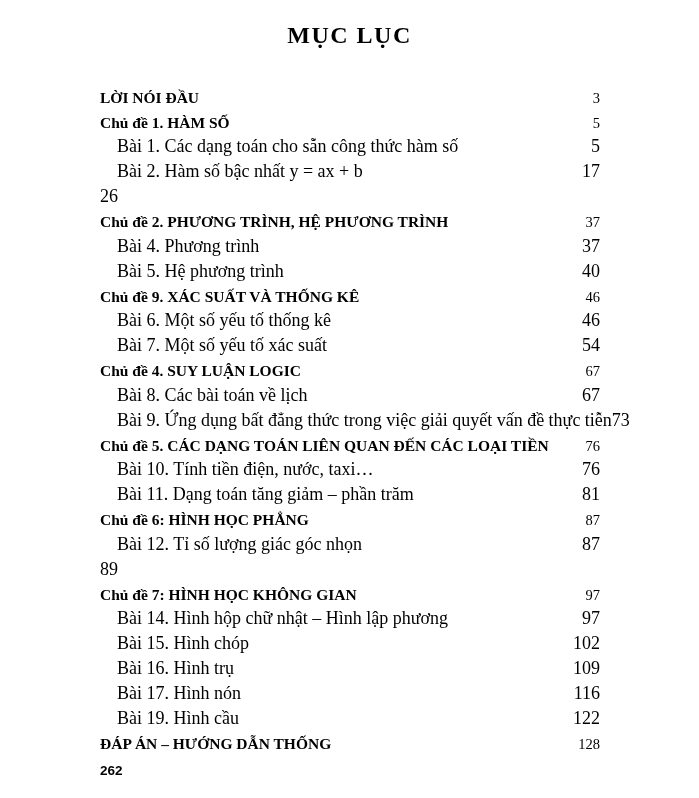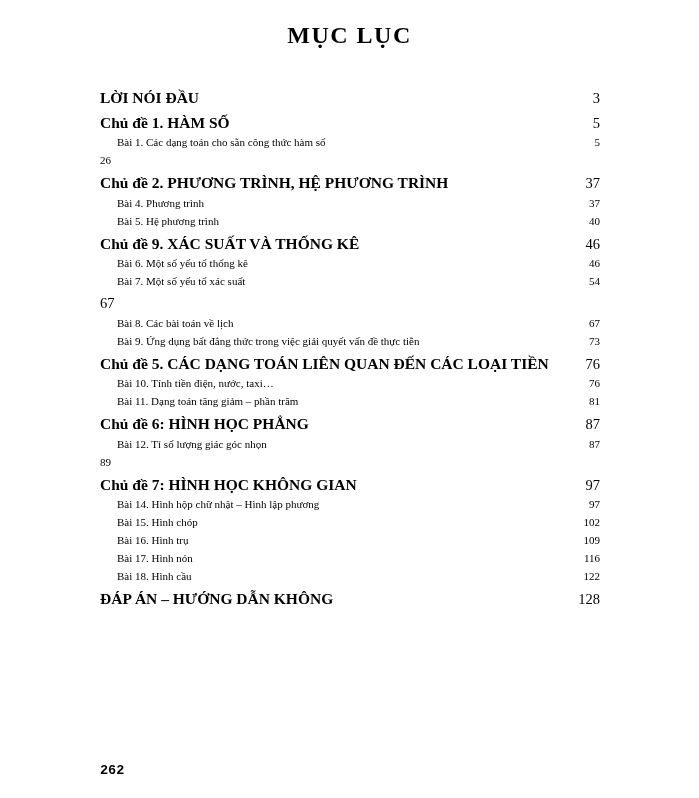--- a/index.html
+++ b/index.html
@@ -67,34 +67,34 @@
     padding-left: 0px;
   }
   .lvl-head .toc-page {
     font-weight: normal;
     font-size: 14.5px;
   }
   
   .lvl-sub .toc-label,
   .lvl-sub .toc-page {
     font-weight: normal;
-    font-size: 11px;
+    font-size: 18px;
   }
   .lvl-sub {
     padding-top: 6px;
     padding-bottom: 1px;
   }
   .lvl-sub .toc-label {
     padding-left: 17px;
   }
   .folio {
     position: absolute;
     left: 100px;
     bottom: 42px;
-    font-family: Liberation Mono, monospace;
+    font-family: Liberation Sans, sans-serif;
     font-weight: bold;
     font-size: 13.5px;
   }
 </style>
 </head>
 <body>
 
 <div class="page">
 
   <h1 class="doc-title">MỤC LỤC</h1>
@@ -106,20 +106,24 @@
       </li>
       <li class="toc-row lvl-head">
         <span class="toc-label">Chủ đề 1. HÀM SỐ</span>
         <span class="toc-page">5</span>
       </li>
       <li class="toc-row lvl-sub">
         <span class="toc-label">Bài 1. Các dạng toán cho sẵn công thức hàm số</span>
         <span class="toc-page">5</span>
       </li>
       <li class="toc-row lvl-sub">
+        <span class="toc-label">Bài 2. Hàm số bậc nhất y = ax + b</span>
+        <span class="toc-page">17</span>
+      </li>
+      <li class="toc-row lvl-sub">
         <span class="toc-page">26</span>
       </li>
       <li class="toc-row lvl-head">
         <span class="toc-label">Chủ đề 2. PHƯƠNG TRÌNH, HỆ PHƯƠNG TRÌNH</span>
         <span class="toc-page">37</span>
       </li>
       <li class="toc-row lvl-sub">
         <span class="toc-label">Bài 4. Phương trình</span>
         <span class="toc-page">37</span>
       </li>
@@ -133,20 +137,21 @@
       </li>
       <li class="toc-row lvl-sub">
         <span class="toc-label">Bài 6. Một số yếu tố thống kê</span>
         <span class="toc-page">46</span>
       </li>
       <li class="toc-row lvl-sub">
         <span class="toc-label">Bài 7. Một số yếu tố xác suất</span>
         <span class="toc-page">54</span>
       </li>
       <li class="toc-row lvl-head">
+        <span class="toc-label">Chủ đề 4. SUY LUẬN LOGIC</span>
         <span class="toc-page">67</span>
       </li>
       <li class="toc-row lvl-sub">
         <span class="toc-label">Bài 8. Các bài toán về lịch</span>
         <span class="toc-page">67</span>
       </li>
       <li class="toc-row lvl-sub">
         <span class="toc-label">Bài 9. Ứng dụng bất đẳng thức trong việc giải quyết vấn đề thực tiễn</span>
         <span class="toc-page">73</span>
       </li>
@@ -187,24 +192,24 @@
       </li>
       <li class="toc-row lvl-sub">
         <span class="toc-label">Bài 16. Hình trụ</span>
         <span class="toc-page">109</span>
       </li>
       <li class="toc-row lvl-sub">
         <span class="toc-label">Bài 17. Hình nón</span>
         <span class="toc-page">116</span>
       </li>
       <li class="toc-row lvl-sub">
-        <span class="toc-label">Bài 18. Hình cầu</span>
+        <span class="toc-label">Bài 19. Hình cầu</span>
         <span class="toc-page">122</span>
       </li>
       <li class="toc-row lvl-head">
-        <span class="toc-label">ĐÁP ÁN – HƯỚNG DẪN KHÔNG</span>
+        <span class="toc-label">ĐÁP ÁN – HƯỚNG DẪN THỐNG</span>
         <span class="toc-page">128</span>
       </li>
     </ul>
 
   <div class="folio">262</div>
 
 </div>
 
 </body></html>

